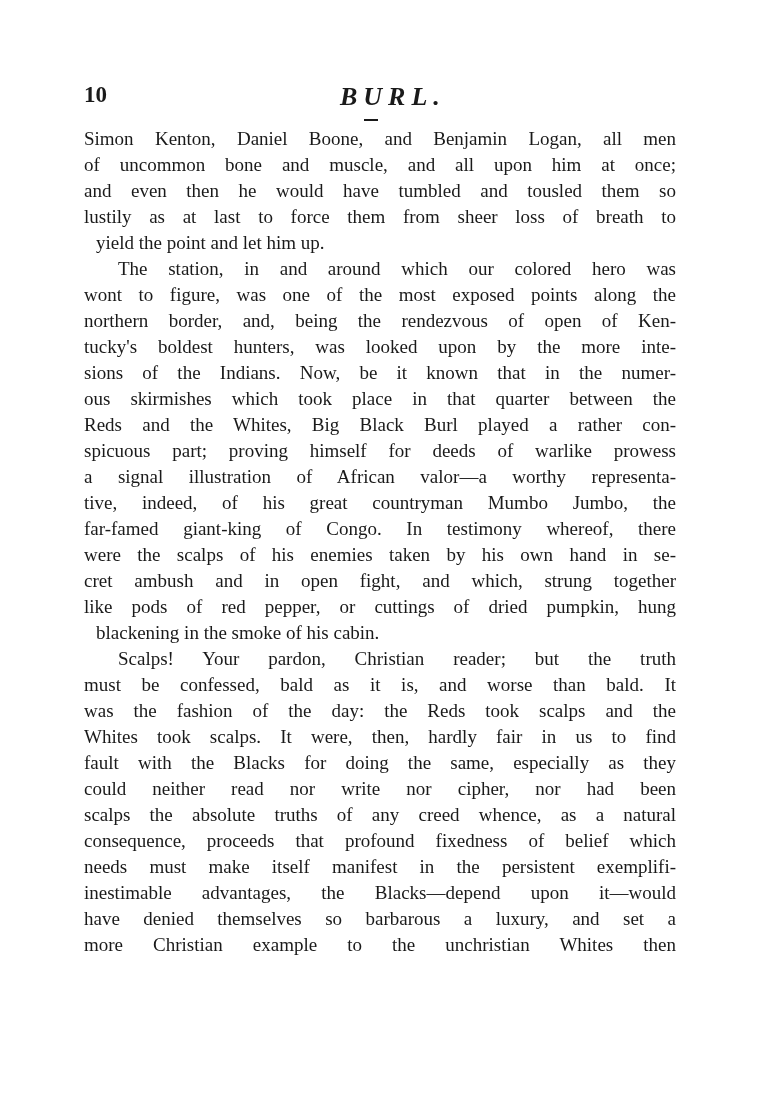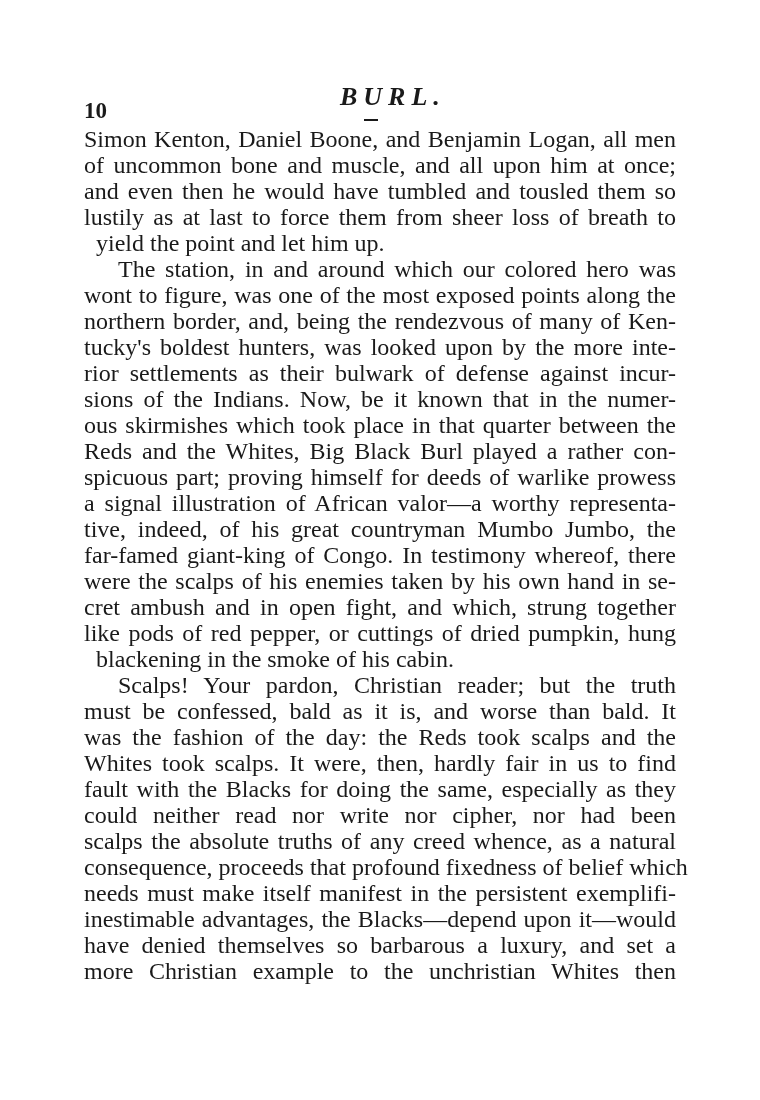--- a/index.html
+++ b/index.html
@@ -21,21 +21,21 @@
       top: 82px;
       width: 592px;
     }
     .header {
       position: relative;
       height: 32px;
     }
     .page-number {
       position: absolute;
       left: 0;
-      top: 16px;
+      top: 0;
       font-family: "Liberation Serif", serif;
       font-weight: bold;
       font-size: 23px;
       text-align: right;
     }
     .running-head {
       position: absolute;
       left: 256px;
       top: 0;
       font-family: "Liberation Serif", serif;
@@ -51,21 +51,21 @@
       width: 14px;
       height: 2px;
       background: #1a1a1a;
     }
     .body-text {
       position: absolute;
       top: 44px;
       left: 0;
       width: 592px;
       font-family: "Liberation Serif", serif;
-      font-size: 24px;
+      font-size: 19px;
       line-height: 26px;
       text-align: justify;
     }
     .line {
       display: block;
       white-space: nowrap;
       text-align-last: justify;
       text-align: justify;
       height: 26px;
     }
@@ -90,23 +90,22 @@
       <div>
         <span class="line">Simon Kenton, Daniel Boone, and Benjamin Logan, all men</span>
         <span class="line">of uncommon bone and muscle, and all upon him at once;</span>
         <span class="line">and even then he would have tumbled and tousled them so</span>
         <span class="line">lustily as at last to force them from sheer loss of breath to</span>
         <span class="line last">yield the point and let him up.</span>
       </div>
       <div>
         <span class="line indent">The station, in and around which our colored hero was</span>
         <span class="line">wont to figure, was one of the most exposed points along the</span>
-        <span class="line">northern border, and, being the rendezvous of many of Ken-</span>
+        <span class="line">northern border, and, being the rendezvous of open of Ken-</span>
         <span class="line">tucky's boldest hunters, was looked upon by the more inte-</span>
-        <span class="line">rior settlements as their bulwark of defense against incur-</span>
         <span class="line">sions of the Indians.   Now, be it known that in the numer-</span>
         <span class="line">ous skirmishes which took place in that quarter between the</span>
         <span class="line">Reds and the Whites, Big Black Burl played a rather con-</span>
         <span class="line">spicuous part; proving himself for deeds of warlike prowess</span>
         <span class="line">a signal illustration of African valor—a worthy representa-</span>
         <span class="line">tive, indeed, of his great countryman Mumbo Jumbo, the</span>
         <span class="line">far-famed giant-king of Congo.   In testimony whereof, there</span>
         <span class="line">were the scalps of his enemies taken by his own hand in se-</span>
         <span class="line">cret ambush and in open fight, and which, strung together</span>
         <span class="line">like pods of red pepper, or cuttings of dried pumpkin, hung</span>

